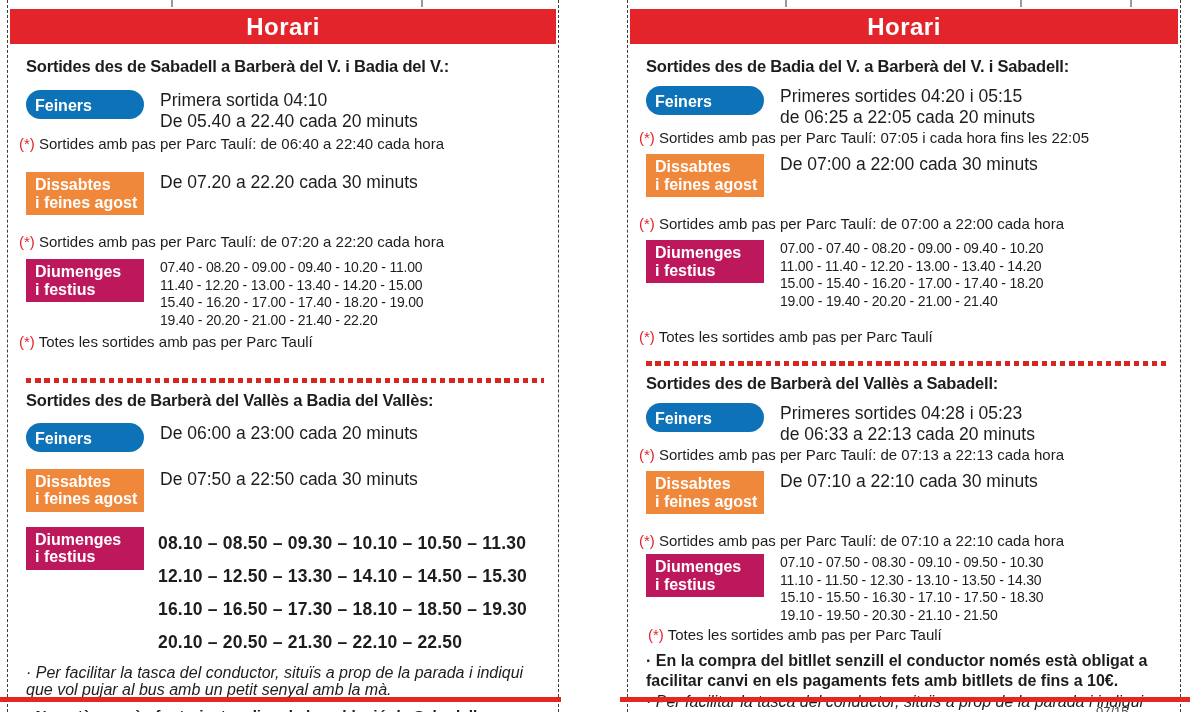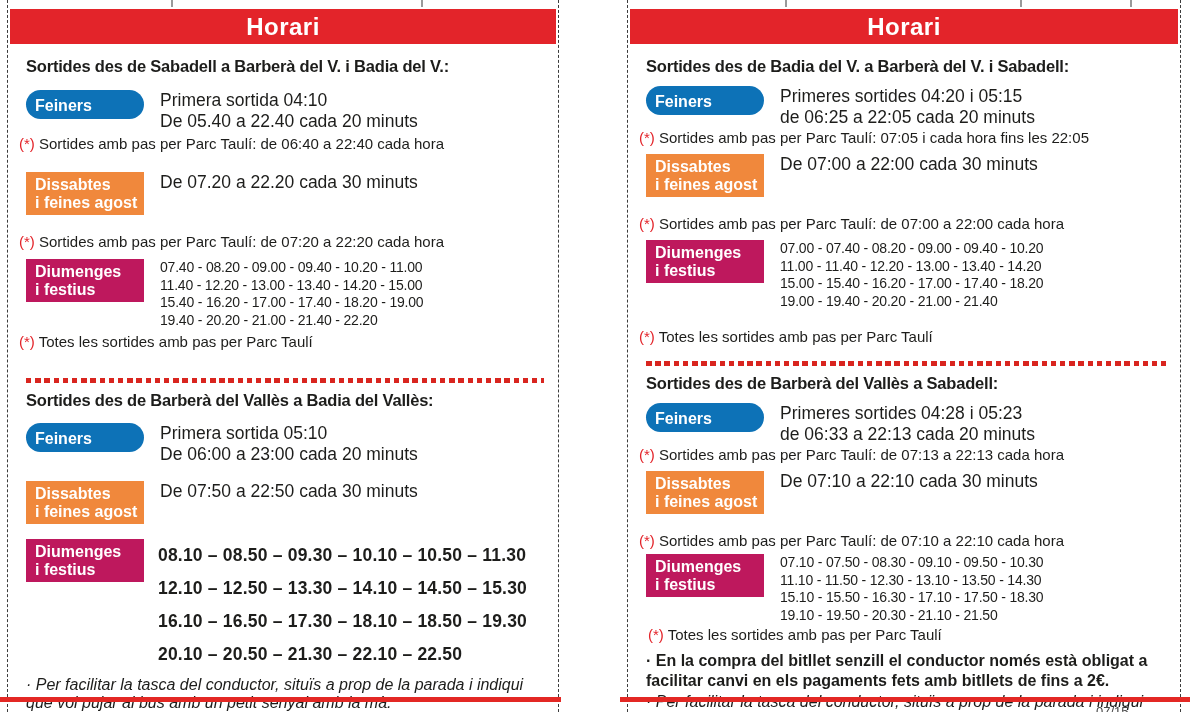--- a/index.html
+++ b/index.html
@@ -110,21 +110,20 @@
 
     <div class="sep mt28"></div>
 
     <div class="sec-heading mt8">Sortides des de Barberà del Vallès a Badia del Vallès:</div>
 
     <div class="row mt13">
       <div class="lbl blue single">
         <div>Feiners</div>
       </div>
       <div class="row-text">
-        <div class="tline">Primera sortida 05:10</div>
         <div class="tline">De 06:00 a 23:00 cada 20 minuts</div>
       </div>
     </div>
 
     <div class="row mt17">
       <div class="lbl orange">
         <div>Dissabtes</div>
         <div>i feines agost</div>
       </div>
       <div class="row-text">
@@ -244,21 +243,21 @@
         <div class="tline">11.10 - 11.50 - 12.30 - 13.10 - 13.50 - 14.30</div>
         <div class="tline">15.10 - 15.50 - 16.30 - 17.10 - 17.50 - 18.30</div>
         <div class="tline">19.10 - 19.50 - 20.30 - 21.10 - 21.50</div>
       </div>
     </div>
     <div class="note mt2" style="margin-left:2px">
       <span class="ast">(*)</span>
       <span>Totes les sortides amb pas per Parc Taulí</span>
     </div>
 
-    <div class="fnote bd mt8">· En la compra del bitllet senzill el conductor només està obligat a facilitar canvi en els pagaments fets amb bitllets de fins a 2€.</div>
+    <div class="fnote bd mt8">· En la compra del bitllet senzill el conductor només està obligat a facilitar canvi en els pagaments fets amb bitllets de fins a 10€.</div>
     <div class="fnote it mt2">· Per facilitar la tasca del conductor, situïs a prop de la parada i indiqui que vol pujar al bus amb un petit senyal amb la mà.</div>
     <div class="fnote bd mt3">· No està permès fer trajectes dins de la població de Sabadell.</div>
   </div>
 </div>
 
 <div class="bottom-rule rule-l"></div>
 <div class="bottom-rule rule-r"></div>
 <div class="pagenum">07/15</div>
 
 </body></html>

